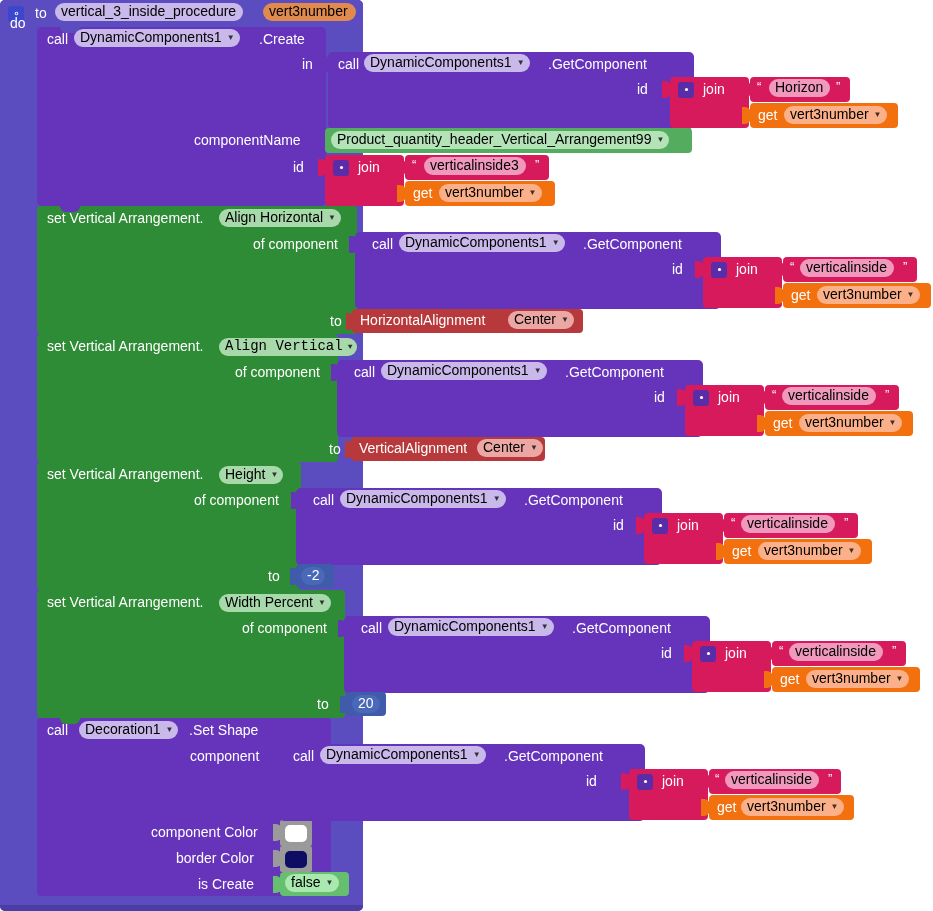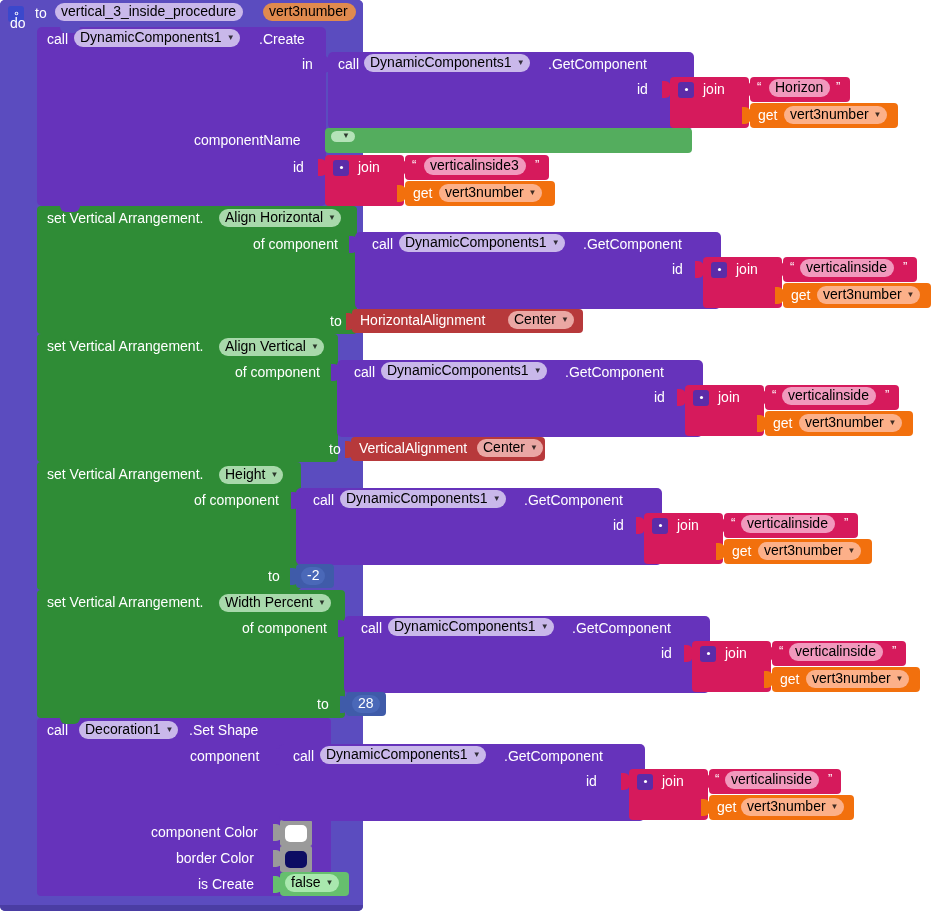--- a/index.html
+++ b/index.html
@@ -175,20 +175,21 @@
 
   <div class="blk c-orange" style="left:750px; top:103px; width:148px; height:25px; border-radius:4px;"></div>
   <div class="blk lbl" style="left:758px; top:108px;">get</div>
   <div class="blk field c-orange-p" style="left:784px; top:106px;">
     <span>vert3number</span>
     <span class="caret">▼</span>
   </div>
 
   <div class="blk c-lgreen" style="left:325px; top:128px; width:367px; height:25px; border-radius:4px;"></div>
   <div class="blk field c-lgreen-p" style="left:331px; top:131px;">
+    <span>Product_quantity_header_Vertical_Arrangement99</span>
     <span class="caret">▼</span>
   </div>
 
   <div class="blk c-pink" style="left:325px; top:155px; width:79px; height:51px; border-radius:4px;"></div>
   <div class="blk" style="left:333px; top:159px;">
     <span class="gear c-gear-p">
       <svg width="11" height="11" viewBox="0 0 24 24" fill="#ffffff">
           <circle cx="12" cy="12" r="3.4"></circle>
         </svg>
     </span>
@@ -258,21 +259,21 @@
   <div class="blk c-red" style="left:352px; top:309px; width:231px; height:24px; border-radius:4px;"></div>
   <div class="blk lbl" style="left:360px; top:313px;">HorizontalAlignment</div>
   <div class="blk field c-red-pill" style="left:508px; top:311px;">
     <span>Center</span>
     <span class="caret">▼</span>
   </div>
 
   <div class="blk c-green" style="left:37px; top:334px; width:301px; height:128px; border-radius:4px;"></div>
   <div class="blk c-green" style="left:60px; top:334px; width:20px; height:6px; border-radius:0 0 7px 7px;"></div>
   <div class="blk lbl" style="left:47px; top:339px;">set Vertical Arrangement.</div>
-  <div class="blk field c-green-pill" style="left:219px; top:338px;">
+  <div class="blk field c-green-pill" style="left:219px; top:338px;font-family:Liberation Mono, monospace;">
     <span>Align Vertical</span>
     <span class="caret">▼</span>
   </div>
   <div class="blk lbl" style="left:235px; top:365px;">of component</div>
   <div class="blk socket c-purple" style="left:331px; top:364px;"></div>
   <div class="blk lbl" style="left:329px; top:442px;">to</div>
   <div class="blk socket c-red" style="left:345px; top:441px;"></div>
 
   <div class="blk c-purple" style="left:337px; top:360px; width:366px; height:77px; border-radius:5px;"></div>
   <div class="blk lbl" style="left:354px; top:365px;">call</div>
@@ -404,21 +405,21 @@
   <div class="blk lbl" style="left:892px; top:644px; font-size:13px;">”</div>
 
   <div class="blk c-orange" style="left:772px; top:667px; width:148px; height:25px; border-radius:4px;"></div>
   <div class="blk lbl" style="left:780px; top:672px;">get</div>
   <div class="blk field c-orange-p" style="left:806px; top:670px;">
     <span>vert3number</span>
     <span class="caret">▼</span>
   </div>
 
   <div class="blk c-blue" style="left:346px; top:692px; width:40px; height:24px; border-radius:4px;"></div>
-  <div class="blk numfield c-blue-pill" style="left:352px; top:695px;">28</div>
+  <div class="blk numfield c-blue-pill" style="left:352px; top:695px;">20</div>
 
   <div class="blk c-purple" style="left:37px; top:718px; width:294px; height:178px; border-radius:4px 4px 10px 4px;"></div>
   <div class="blk c-green" style="left:60px; top:718px; width:20px; height:6px; border-radius:0 0 7px 7px;"></div>
   <div class="blk lbl" style="left:47px; top:723px;">call</div>
   <div class="blk field c-purple-l" style="left:79px; top:721px;">
     <span>Decoration1</span>
     <span class="caret">▼</span>
   </div>
   <div class="blk lbl" style="left:189px; top:723px;">.Set Shape</div>
 

